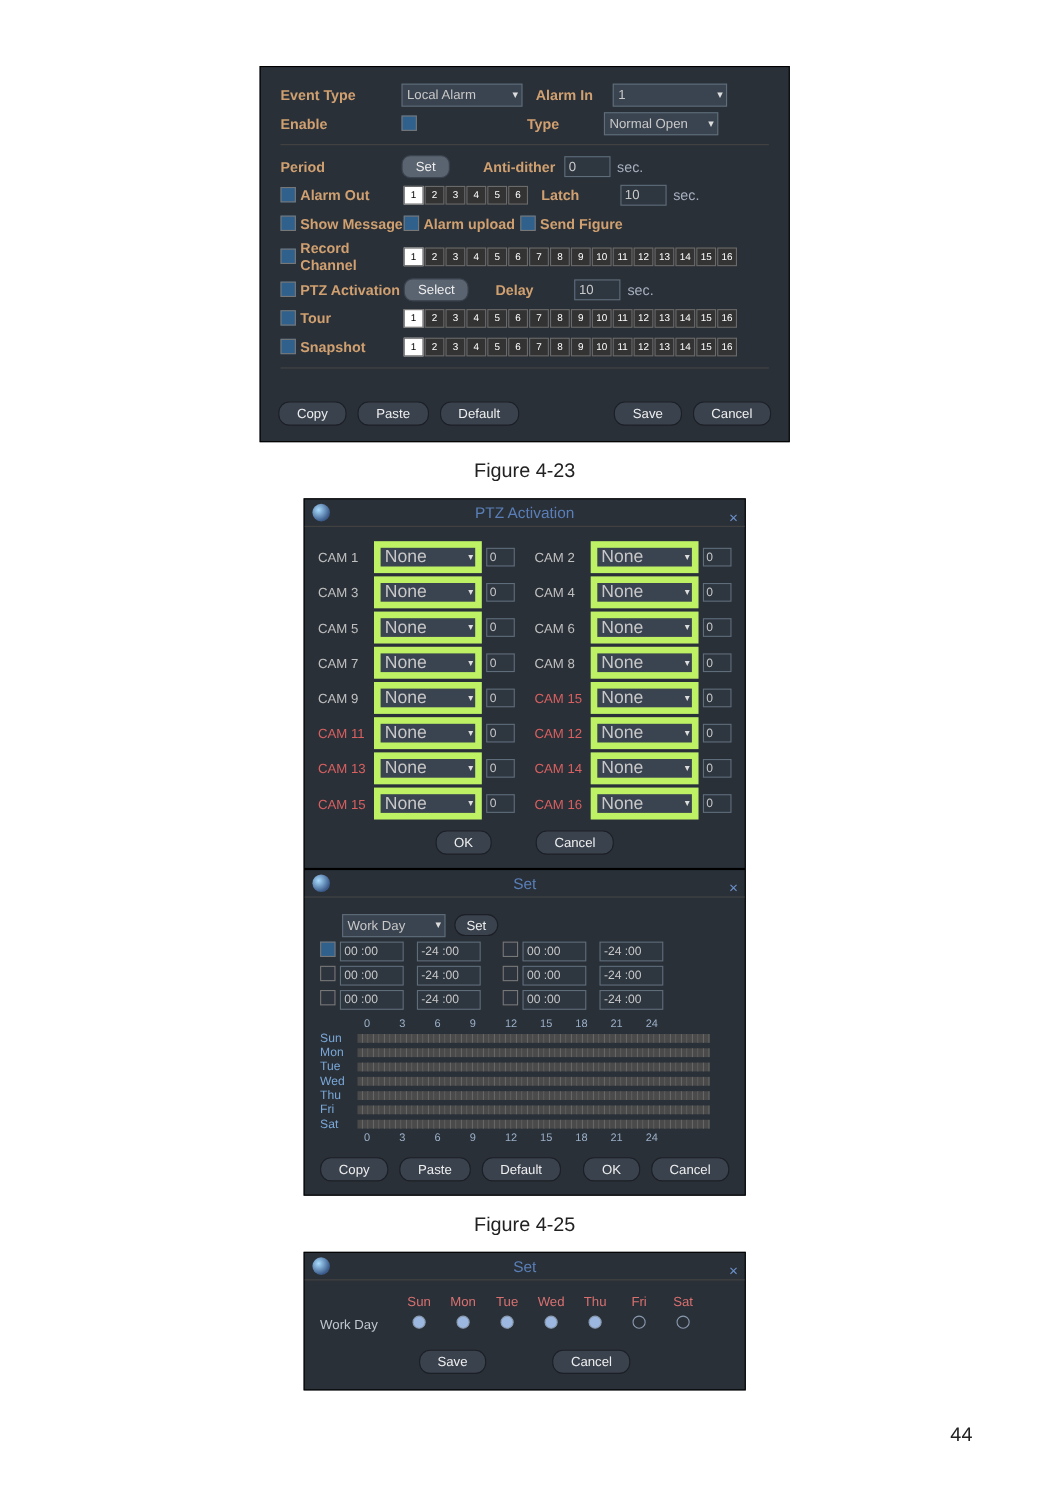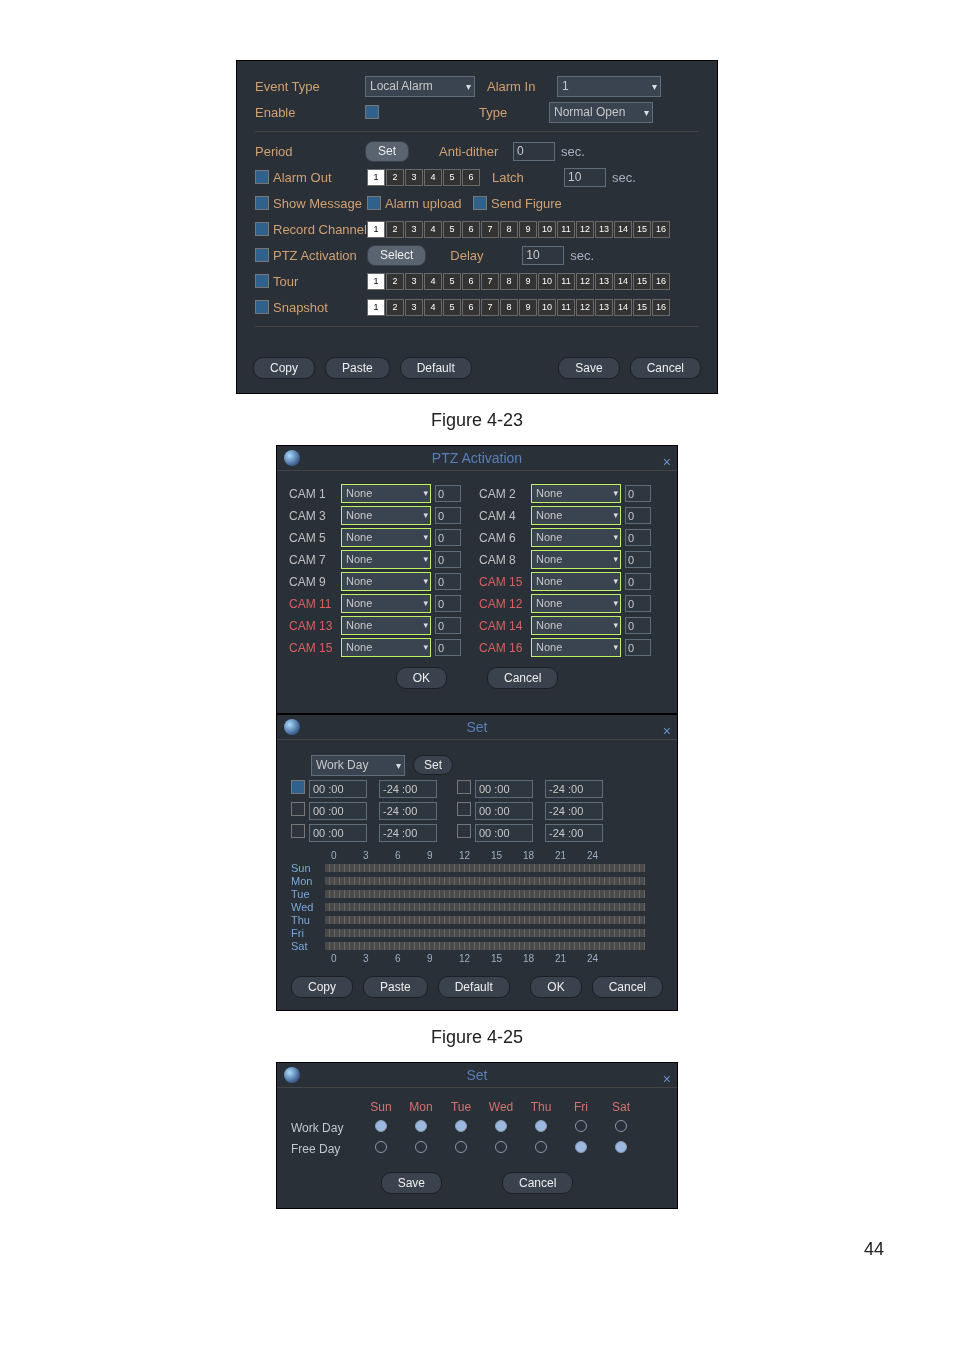--- a/index.html
+++ b/index.html
@@ -5,42 +5,42 @@
   body{margin:0;background:#fff;font-family:Arial,Helvetica,sans-serif;width:954px;}
   .page{padding:60px 0 20px 0;}
   .win{border:1px solid #000;background:#2a3038;color:#a8b0c0;margin:0 auto;position:relative;}
   .titlebar{height:24px;position:relative;text-align:center;color:#5a7fb8;font-size:14px;line-height:24px;border-bottom:1px solid #444;}
   .titlebar .left-icon{position:absolute;left:6px;top:3px;width:18px;height:18px;}
   .titlebar .close-x{position:absolute;right:6px;top:4px;color:#6a8fc8;font-size:14px;cursor:pointer;}
   .alarm-win{width:480px;}
   .alarm-title{color:#6a8fc8;letter-spacing:1px;}
   .alarm-body{padding:10px 18px 12px 18px;font-size:13px;}
   .row{display:flex;align-items:center;margin:4px 0;min-height:22px;}
-  .lbl{width:110px;color:#c0c8d0;}
+  .lbl{width:110px;color:#c0c8d0;font-weight:bold;}
   .lbl.orange{color:#d0a070;}
   .sel{background:#3a4350;border:1px solid #5f6d7a;color:#c8c8c8;height:19px;font-size:12px;padding:0 18px 0 4px;position:relative;display:inline-block;line-height:19px;}
   .sel::after{content:"▾";position:absolute;right:3px;top:0;color:#ddd;font-size:10px;}
   .inp{background:#2e3640;border:1px solid #5f6d7a;color:#c8c8c8;height:17px;font-size:12px;padding:0 3px;}
   .btn{background:#5a6370;border:1px solid #3a424e;border-radius:8px;color:#eee;font-size:12px;height:19px;padding:0 12px;display:inline-flex;align-items:center;}
   .cbox{width:12px;height:12px;border:1px solid #777;display:inline-block;background:#30608c;margin-right:4px;vertical-align:middle;}
   .cbox.off{background:#2d343d;}
   .chs{display:flex;gap:1px;}
   .ch{width:16px;height:15px;border:1px solid #6a6a6a;background:#333;color:#fff;font-size:9px;display:flex;align-items:center;justify-content:center;}
   .ch.sel-ch{background:#fff;color:#000;}
   .div{border-top:1px solid #444;margin:8px 0;}
   .footer{display:flex;gap:10px;padding:10px 16px 14px 16px;}
   .fbtn{flex:0 0 auto;background:#3a424e;border:1px solid #1c1f25;border-radius:10px;color:#eee;font-size:12px;height:20px;padding:0 16px;display:flex;align-items:center;}
   .caption{text-align:center;font-size:18px;color:#222;margin:16px 0 14px 0;}
   
   .ptz-win{width:400px;}
-  .ptz-body{padding:10px 12px 24px 12px;font-size:12px;color:#c0c0c0;}
+  .ptz-body{padding:10px 12px 12px 12px;font-size:12px;color:#c0c0c0;}
   .ptz-row{display:flex;align-items:center;margin:3px 0;}
   .camlbl{width:52px;}
   .camlbl.red{color:#d86060;}
-  .psel{background:#3a4350;border:1px solid #bef264;color:#c8c8c8;height:17px;width:70px;font-size:11px;padding:0 14px 0 4px;position:relative;display:inline-block;line-height:17px;}
+  .psel{background:#3a4350;border:6px solid #bef264;color:#c8c8c8;height:17px;width:70px;font-size:16px;padding:0 14px 0 4px;position:relative;display:inline-block;line-height:17px;}
   .psel::after{content:"▾";position:absolute;right:2px;top:0;color:#ddd;font-size:9px;}
   .pnum{background:#2e3640;border:1px solid #5f6d7a;color:#c8c8c8;width:20px;height:15px;font-size:11px;padding:0 2px;margin-left:4px;}
   .ptz-footer{display:flex;gap:40px;justify-content:center;margin-top:10px;}
   
   .set-win{width:400px;}
   .set-body{padding:10px 14px 12px 14px;font-size:12px;color:#c0c0c0;}
   .time-row{display:flex;align-items:flex-start;margin:4px 0;}
   .tb{background:#2e3640;border:1px solid #5f6d7a;color:#c8c8c8;height:16px;width:50px;font-size:11px;padding:0 3px;}
   .sep{margin:0 6px;}
   .sched{margin-top:8px;}
@@ -883,32 +883,20 @@
       <span id="workrow" style="display:flex">
             <span class="dcell"><span class="radio on"></span></span>
             <span class="dcell"><span class="radio on"></span></span>
             <span class="dcell"><span class="radio on"></span></span>
             <span class="dcell"><span class="radio on"></span></span>
             <span class="dcell"><span class="radio on"></span></span>
             <span class="dcell"><span class="radio"></span></span>
             <span class="dcell"><span class="radio"></span></span>
           </span>
     </div>
-    <div class="drow">
-      <span style="width:70px;color:#c0c8d0">Free Day</span>
-      <span id="freerow" style="display:flex">
-            <span class="dcell"><span class="radio"></span></span>
-            <span class="dcell"><span class="radio"></span></span>
-            <span class="dcell"><span class="radio"></span></span>
-            <span class="dcell"><span class="radio"></span></span>
-            <span class="dcell"><span class="radio"></span></span>
-            <span class="dcell"><span class="radio on"></span></span>
-            <span class="dcell"><span class="radio on"></span></span>
-          </span>
-    </div>
     <div style="display:flex;gap:60px;justify-content:center;margin-top:16px">
       <span class="fbtn">Save</span>
       <span class="fbtn">Cancel</span>
     </div>
   </div>
 </div>
 
 <div class="pagenum">44</div>
 
 </div>

